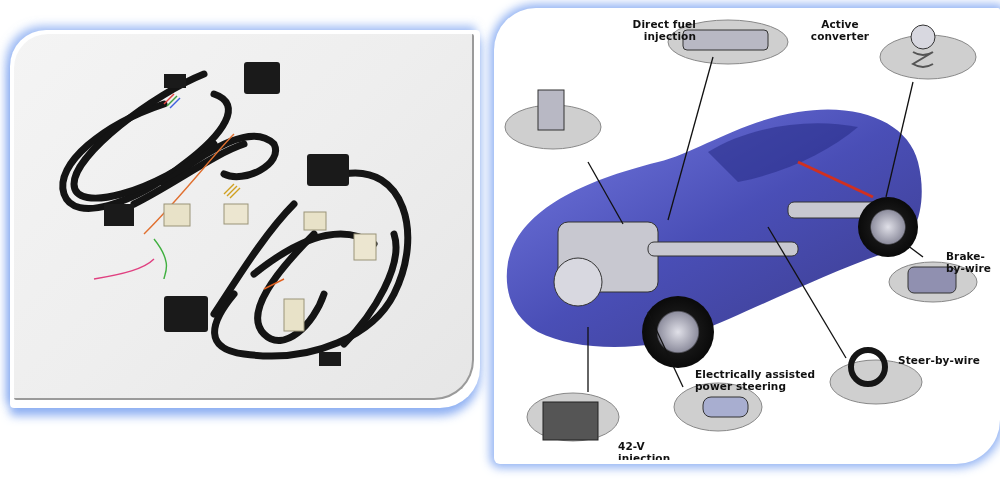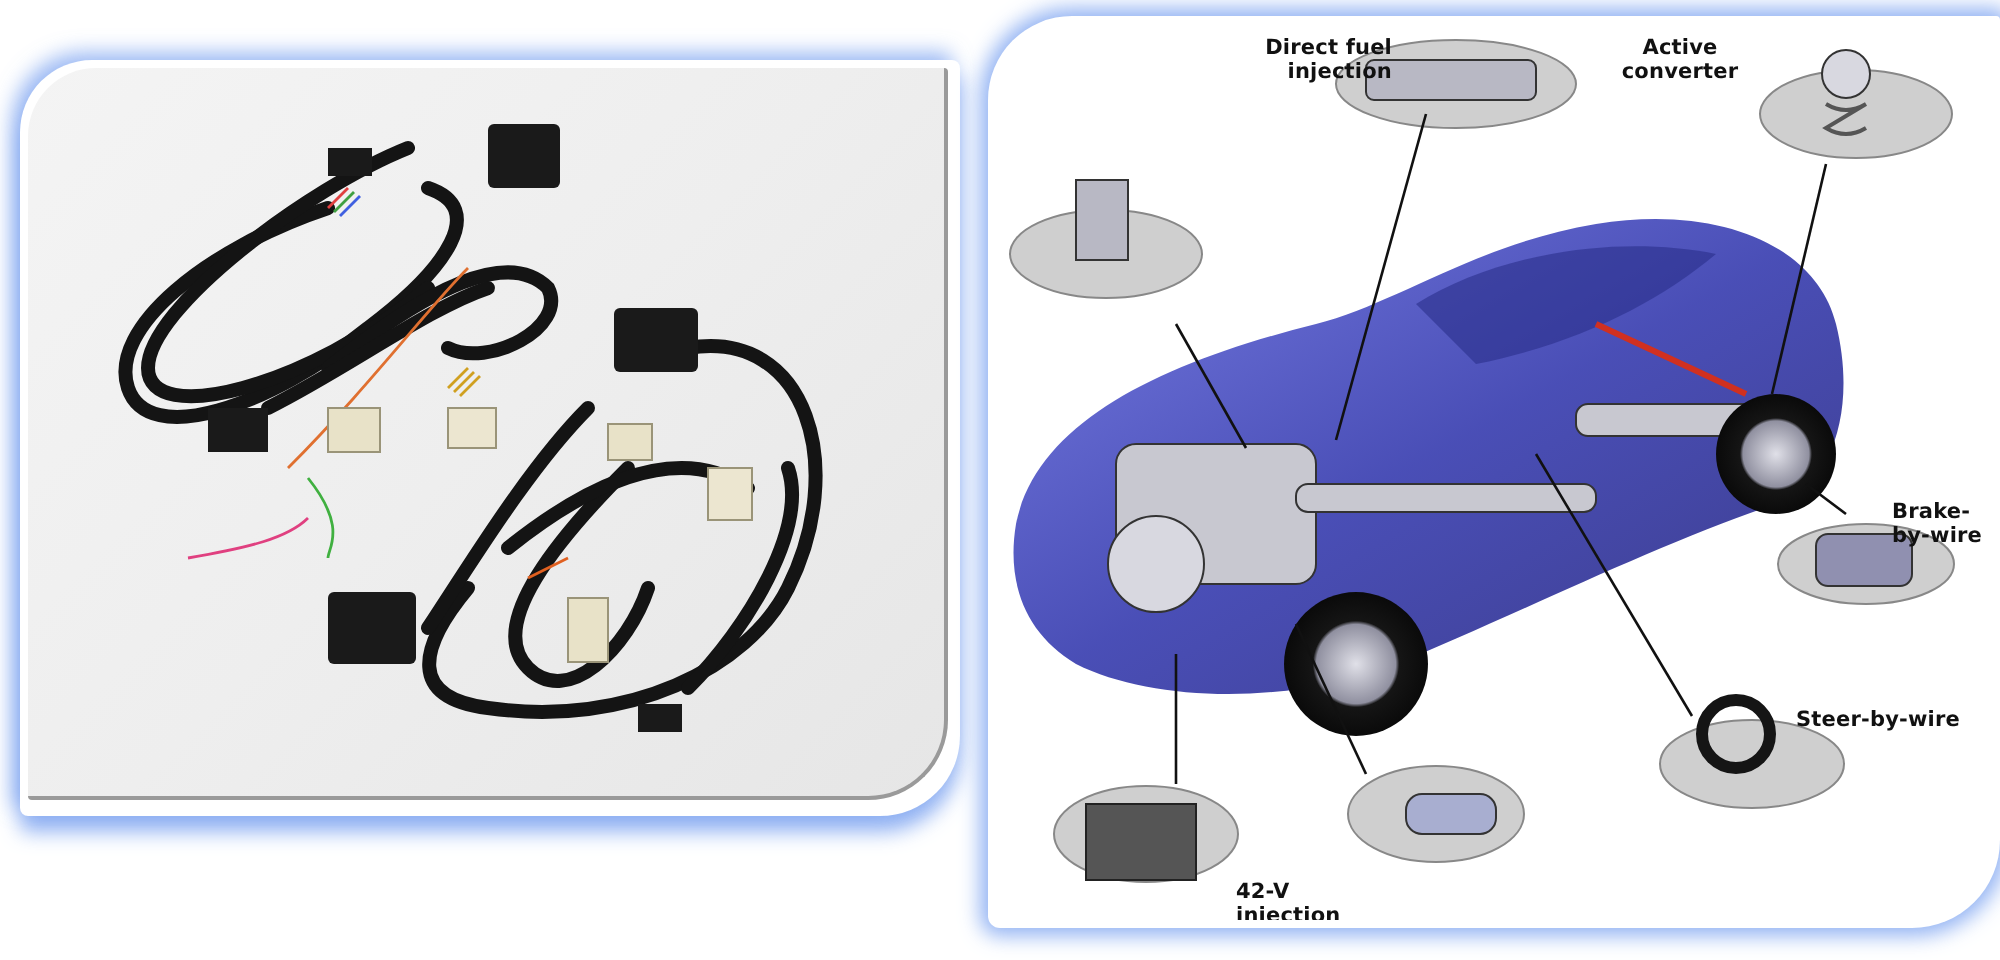--- a/index.html
+++ b/index.html
@@ -134,17 +134,21 @@
   <div class="label r" style="left:300px;top:6px;width:84px;text-align:center;">
     <div>Active</div>
     <div>converter</div>
   </div>
   <div class="label" style="left:408px;top:238px;margin-left:40px;">
     <div>Brake-by-wire</div>
   </div>
   <div class="label" style="left:400px;top:342px;">
     <div>Steer-by-wire</div>
   </div>
+  <div class="label" style="left:197px;top:356px;">
+    <div>Electrically assisted</div>
+    <div>power steering</div>
+  </div>
   <div class="label" style="left:120px;top:428px;">
     <div>42-V</div>
     <div>injection</div>
   </div>
 </div>
 
 </body></html>

